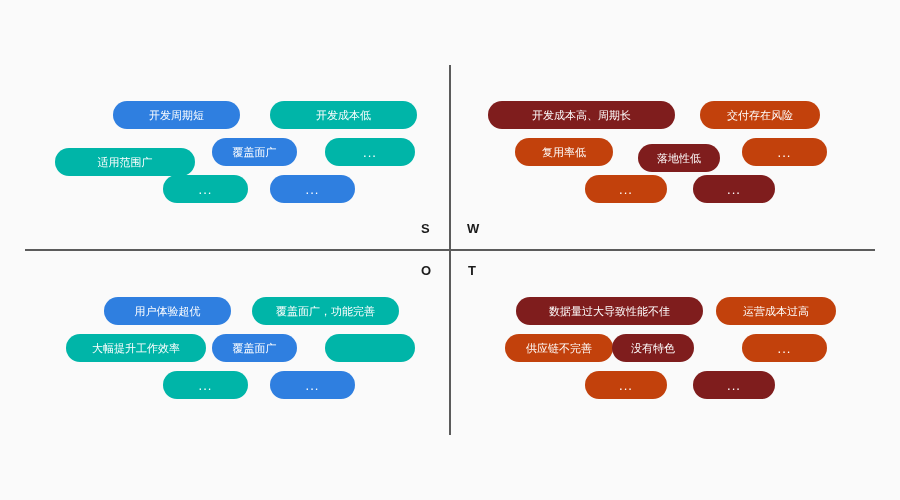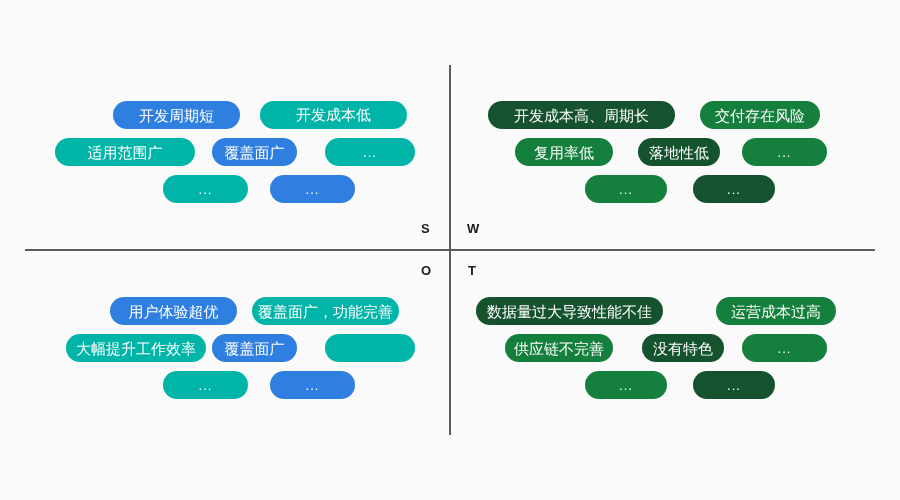--- a/index.html
+++ b/index.html
@@ -57,31 +57,31 @@
   
   .pill {
     position: absolute;
     height: 28px;
     border-radius: 14px;
     display: flex;
     align-items: center;
     justify-content: center;
     box-sizing: border-box;
     padding: 0 10px;
-    font-size: 15px;
+    font-size: 11px;
     line-height: 1;
     white-space: nowrap;
     color: #ffffff;
     overflow: hidden;
   }
 
   .pill-blue  { background: #2f7fe0; }
   .pill-teal  { background: #00b5a8; }
-  .pill-gray-dark  { background: #14532d; }
-  .pill-gray-light { background: #15803d; }
+  .pill-gray-dark  { background: #7f1d1d; }
+  .pill-gray-light { background: #c2410c; }
 
   .pill.is-ellipsis {
     font-size: 13px;
     letter-spacing: 1px;
     color: #ffffff;
   }
   .pill.is-empty { color: transparent; }
 </style>
 </head>
 <body>
@@ -91,42 +91,42 @@
   <div class="axis axis-h"></div>
   <div class="axis axis-v"></div>
 
   <div class="axis-letter letter-s">S</div>
   <div class="axis-letter letter-w">W</div>
   <div class="axis-letter letter-o">O</div>
   <div class="axis-letter letter-t">T</div>
 
   <div id="pill-layer">
       <div class="pill pill-blue" style="left: 113px; top: 101px; width: 127px;">开发周期短</div>
-      <div class="pill pill-teal" style="left: 260px; top: 101px; width: 147px; font-family: Liberation Serif, serif;">开发成本低</div>
-      <div class="pill pill-teal" style="left: 55px; top: 138px; width: 140px;">适用范围广</div>
+      <div class="pill pill-teal" style="left: 270px; top: 101px; width: 147px; font-family: Liberation Serif, serif;">开发成本低</div>
+      <div class="pill pill-teal" style="left: 55px; top: 148px; width: 140px;">适用范围广</div>
       <div class="pill pill-blue" style="left: 212px; top: 138px; width: 85px;">覆盖面广</div>
       <div class="pill pill-teal is-ellipsis" style="left: 325px; top: 138px; width: 90px;">...</div>
       <div class="pill pill-teal is-ellipsis" style="left: 163px; top: 175px; width: 85px;">...</div>
       <div class="pill pill-blue is-ellipsis" style="left: 270px; top: 175px; width: 85px;">...</div>
       <div class="pill pill-gray-dark" style="left: 488px; top: 101px; width: 187px;">开发成本高、周期长</div>
       <div class="pill pill-gray-light" style="left: 700px; top: 101px; width: 120px;">交付存在风险</div>
       <div class="pill pill-gray-light" style="left: 515px; top: 138px; width: 98px;">复用率低</div>
-      <div class="pill pill-gray-dark" style="left: 638px; top: 138px; width: 82px;">落地性低</div>
+      <div class="pill pill-gray-dark" style="left: 638px; top: 144px; width: 82px;">落地性低</div>
       <div class="pill pill-gray-light is-ellipsis" style="left: 742px; top: 138px; width: 85px;">...</div>
       <div class="pill pill-gray-light is-ellipsis" style="left: 585px; top: 175px; width: 82px;">...</div>
       <div class="pill pill-gray-dark is-ellipsis" style="left: 693px; top: 175px; width: 82px;">...</div>
-      <div class="pill pill-blue" style="left: 110px; top: 297px; width: 127px;">用户体验超优</div>
+      <div class="pill pill-blue" style="left: 104px; top: 297px; width: 127px;">用户体验超优</div>
       <div class="pill pill-teal" style="left: 252px; top: 297px; width: 147px;">覆盖面广，功能完善</div>
       <div class="pill pill-teal" style="left: 66px; top: 334px; width: 140px;">大幅提升工作效率</div>
       <div class="pill pill-blue" style="left: 212px; top: 334px; width: 85px;">覆盖面广</div>
       <div class="pill pill-teal is-empty" style="left: 325px; top: 334px; width: 90px;"></div>
       <div class="pill pill-teal is-ellipsis" style="left: 163px; top: 371px; width: 85px;">...</div>
       <div class="pill pill-blue is-ellipsis" style="left: 270px; top: 371px; width: 85px;">...</div>
-      <div class="pill pill-gray-dark" style="left: 476px; top: 297px; width: 187px;">数据量过大导致性能不佳</div>
+      <div class="pill pill-gray-dark" style="left: 516px; top: 297px; width: 187px;">数据量过大导致性能不佳</div>
       <div class="pill pill-gray-light" style="left: 716px; top: 297px; width: 120px;">运营成本过高</div>
       <div class="pill pill-gray-light" style="left: 505px; top: 334px; width: 108px;">供应链不完善</div>
-      <div class="pill pill-gray-dark" style="left: 642px; top: 334px; width: 82px; text-align: center;">没有特色</div>
+      <div class="pill pill-gray-dark" style="left: 612px; top: 334px; width: 82px; text-align: center;">没有特色</div>
       <div class="pill pill-gray-light is-ellipsis" style="left: 742px; top: 334px; width: 85px;">...</div>
       <div class="pill pill-gray-light is-ellipsis" style="left: 585px; top: 371px; width: 82px;">...</div>
       <div class="pill pill-gray-dark is-ellipsis" style="left: 693px; top: 371px; width: 82px;">...</div>
     </div>
 
 </div>
 
 </body></html>

